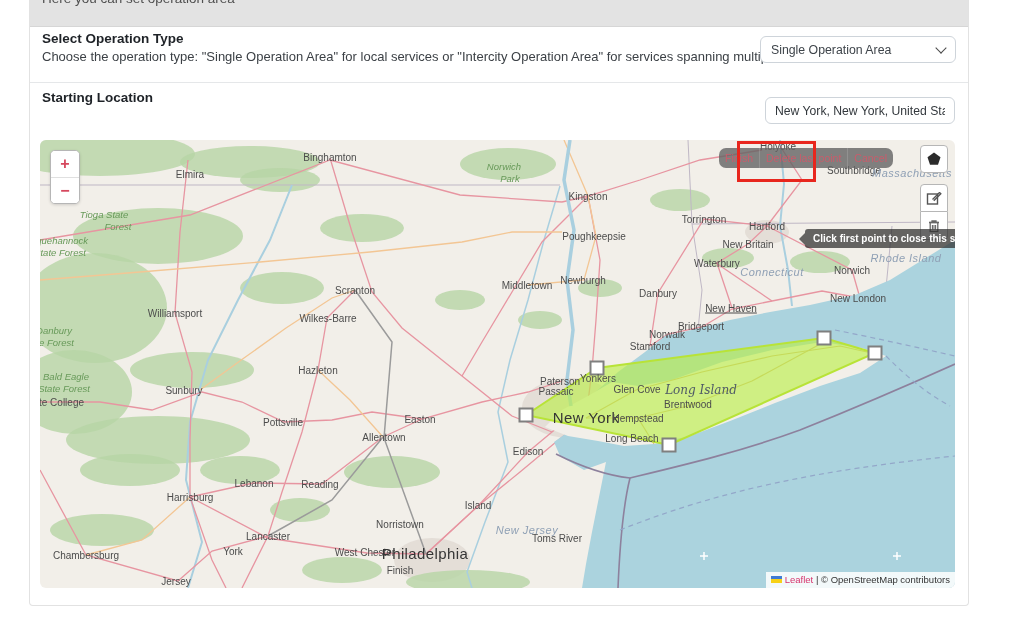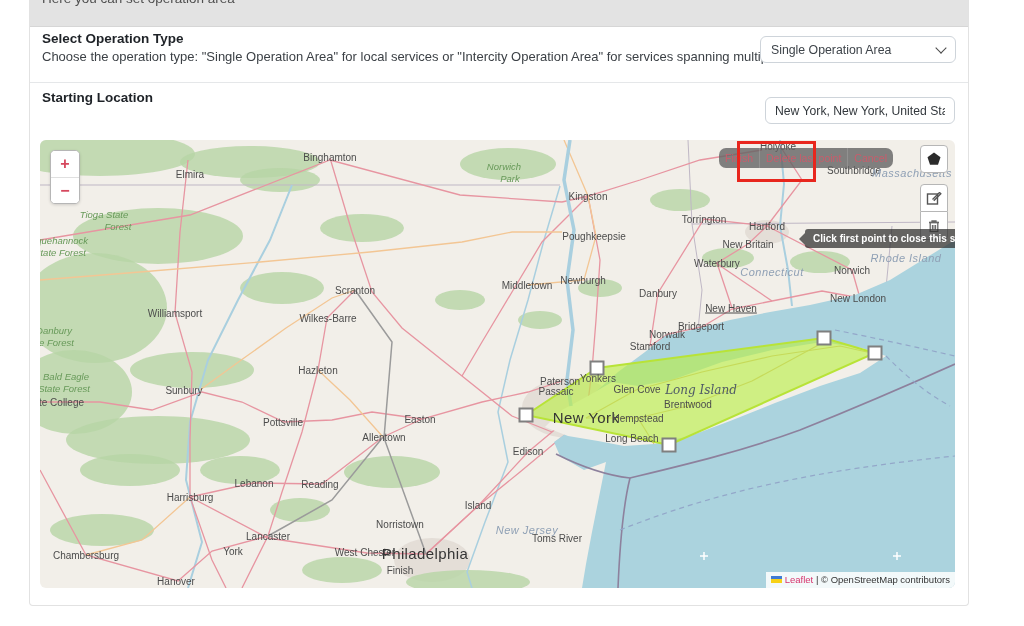--- a/index.html
+++ b/index.html
@@ -232,21 +232,21 @@
         <div class="mlabel city" style="left: 280px; top: 344px;">Reading</div>
         <div class="mlabel city" style="left: 150px; top: 357px;">Harrisburg</div>
         <div class="mlabel city" style="left: 438px; top: 365px;">Island</div>
         <div class="mlabel city" style="left: 360px; top: 384px;">Norristown</div>
         <div class="mlabel city" style="left: 228px; top: 396px;">Lancaster</div>
         <div class="mlabel city" style="left: 171px; top: 411px; padding-left: 44px;">York</div>
         <div class="mlabel city" style="left: 325px; top: 412px;">West Chester</div>
         <div class="mlabel city-lg" style="left: 385px; top: 413px;">Philadelphia</div>
         <div class="mlabel city" style="left: 46px; top: 415px;">Chambersburg</div>
         <div class="mlabel city" style="left: 360px; top: 430px;">Finish</div>
-        <div class="mlabel city" style="left: 136px; top: 441px;">Hanover</div>
+        <div class="mlabel city" style="left: 136px; top: 441px;">Jersey</div>
         <div class="mlabel city" style="left: 517px; top: 398px;">Toms River</div>
         <div class="mlabel state" style="left: 872px; top: 33px;">Massachusetts</div>
         <div class="mlabel state" style="left: 732px; top: 132px;">Connecticut</div>
         <div class="mlabel state" style="left: 866px; top: 118px;">Rhode Island</div>
         <div class="mlabel state" style="left: 487px; top: 390px; font-style: italic;">New Jersey</div>
         <div class="mlabel park" style="left: 464px; top: 26px;">Norwich</div>
         <div class="mlabel park" style="left: 470px; top: 38px;">Park</div>
         <div class="mlabel park" style="left: 64px; top: 74px;">Tioga State</div>
         <div class="mlabel park" style="left: 78px; top: 86px;">Forest</div>
         <div class="mlabel park" style="left: 14px; top: 100px;">Susquehannock</div>

